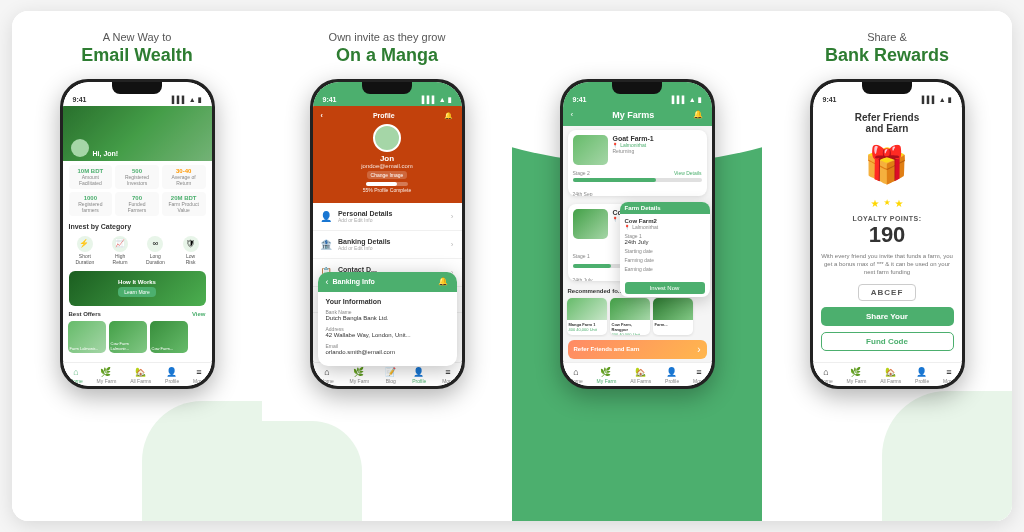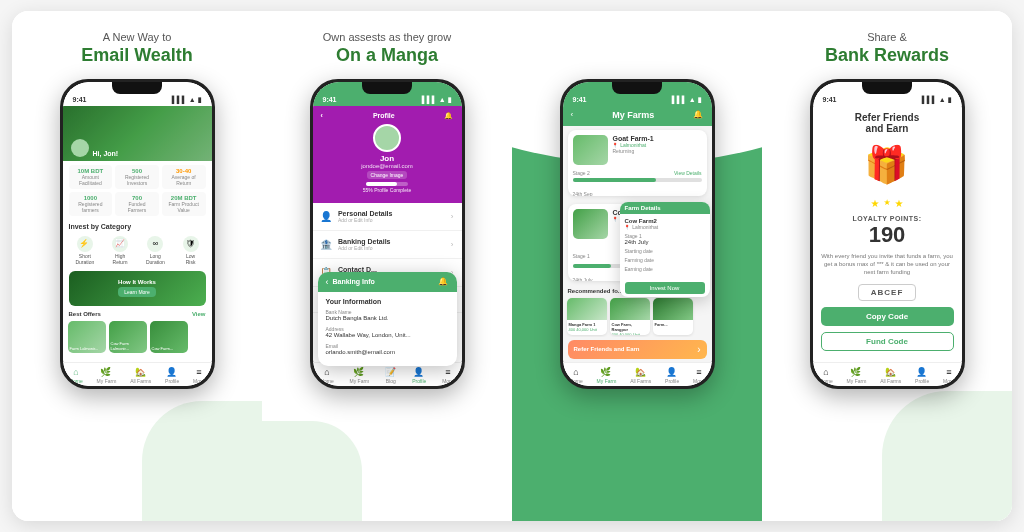--- a/index.html
+++ b/index.html
@@ -239,21 +239,21 @@
       background: white;
     }
     .nav-item { display: flex; flex-direction: column; align-items: center; gap: 1px; }
     .nav-icon { font-size: 9px; }
     .nav-label { font-size: 5px; color: #888; }
     .nav-label.active { color: #4caf6e; }
     .nav-icon.active { color: #4caf6e; }
 
     
     .profile-header {
-      background: #a21caf;
+      background: #c2410c;
       padding: 6px 8px 10px;
       display: flex; flex-direction: column; align-items: center;
     }
     .profile-header-row {
       display: flex; justify-content: space-between; width: 100%;
       font-size: 7px; color: white; font-weight: 600;
     }
     .profile-avatar-wrap {
       display: flex; flex-direction: column; align-items: center; margin-top: 4px;
     }
@@ -558,21 +558,21 @@
           <div class="nav-item">
             <div class="nav-icon">≡</div>
             <div class="nav-label">More</div>
           </div>
         </div>
       </div>
     </div>
   </div>
 
   <div class="panel panel-2">
-    <p class="panel-title-small">Own assests as they grow</p>
+    <p class="panel-title-small">Own invite as they grow</p>
     <p class="panel-title-large">On a Manga</p>
 
     <div class="phone">
       <div class="phone-notch"></div>
       <div class="phone-screen">
         <div class="status-bar green-bar">
           <span>9:41</span>
           <div class="status-icons">
             <span>▌▌▌</span>
             <span>▲</span>
@@ -862,21 +862,21 @@
           </div>
 
           <div class="loyalty-label">LOYALTY POINTS:</div>
           <div class="loyalty-points">190</div>
           <div class="loyalty-desc">With every friend you invite that funds a farm, you get a bonus max of *** &amp; it can be used on your next farm funding</div>
 
           <div class="code-box">
             <span>ABCEF</span>
           </div>
 
-          <div class="share-btn">Copy Code</div>
+          <div class="share-btn">Share Your</div>
           <div class="copy-btn">Fund Code</div>
         </div>
 
         <div class="nav-bar" style="margin-top:auto">
           <div class="nav-item">
             <div class="nav-icon">⌂</div>
             <div class="nav-label">Home</div>
           </div>
           <div class="nav-item">
             <div class="nav-icon">🌿</div>

